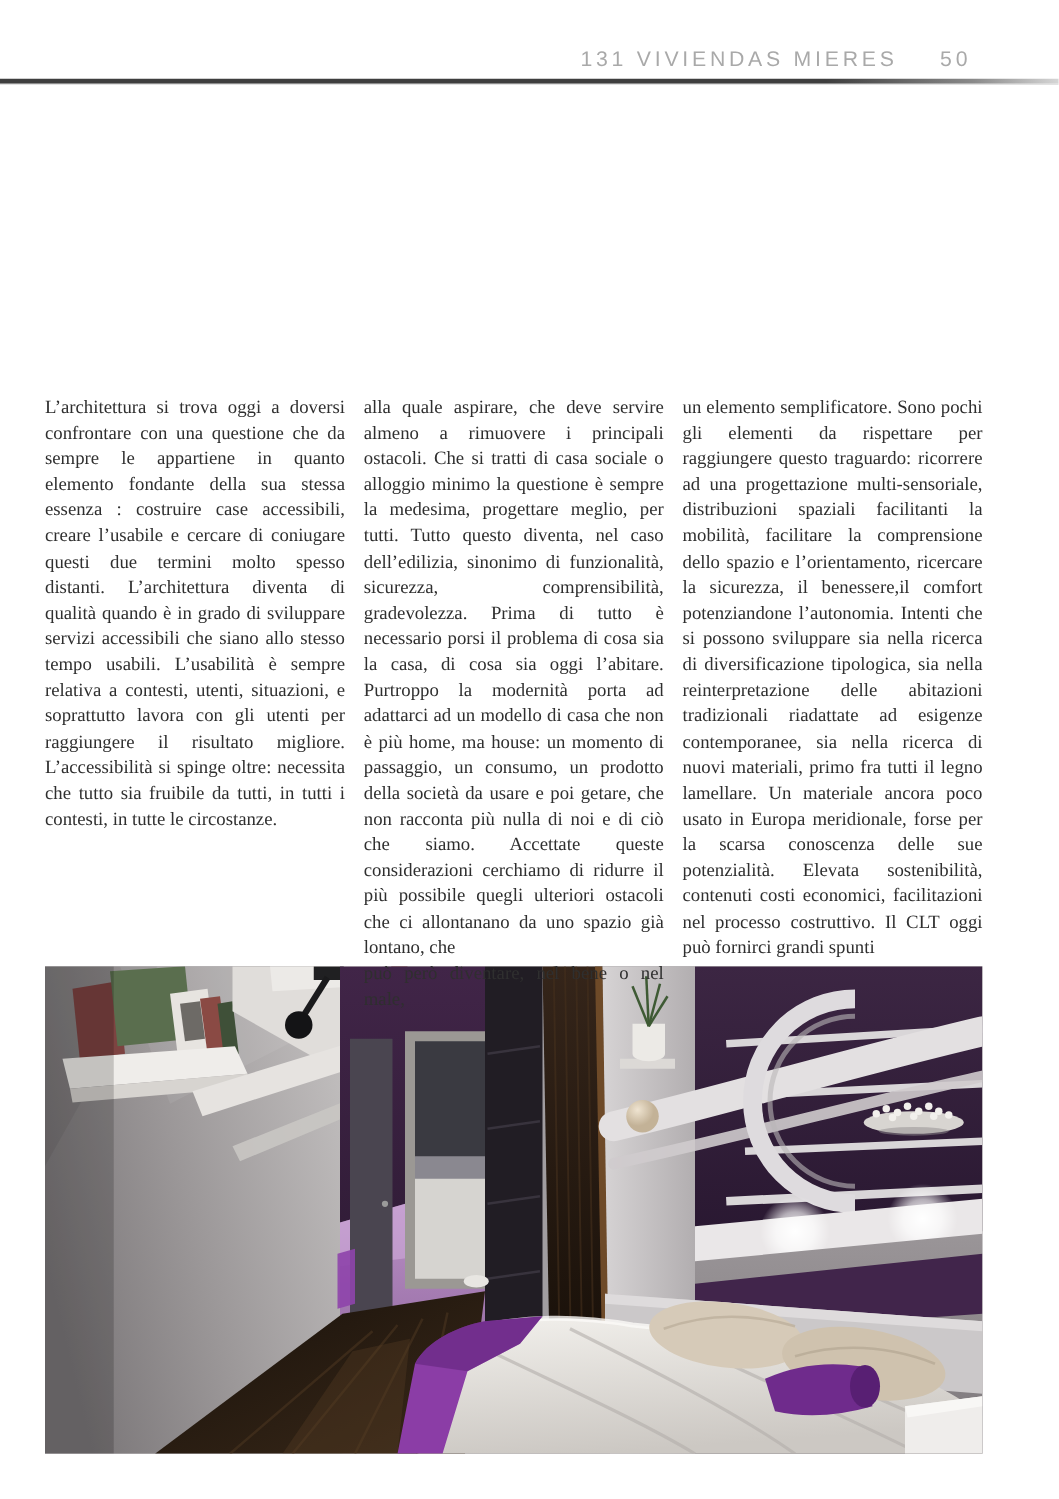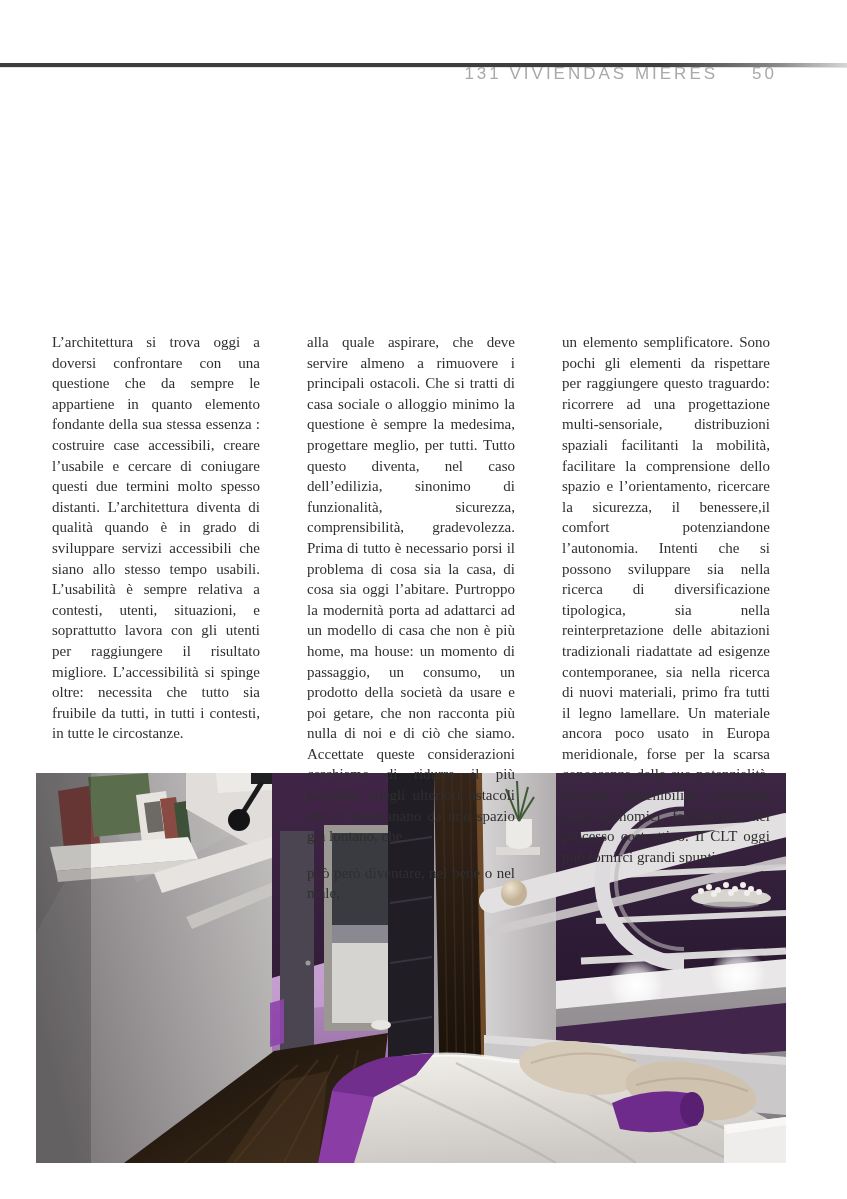--- a/index.html
+++ b/index.html
@@ -11,39 +11,39 @@
   
   .header-rule{
     position:absolute;left:0;top:63px;width:847px;height:4px;
     background:linear-gradient(to right,#3e3e3e 0%,#3e3e3e 78%,#8a8a8a 92%,#d6d6d6 100%);
     border-bottom:1px solid #e2e2e2;
   }
   .header-bar{
     position:absolute;top:38px;right:70px;
     font-family:"Liberation Sans", sans-serif;
     font-size:17px;letter-spacing:3px;color:#a9a9a9;font-weight:400;
-    display:flex;align-items:baseline;gap:34px;margin-top:26px;
+    display:flex;align-items:baseline;gap:34px;
   }
 
   
   .watermark{
     position:absolute;left:238px;top:696px;width:340px;z-index:0;
     text-align:center;font-family:"Liberation Sans", sans-serif;
     font-size:27px;line-height:30px;letter-spacing:1.5px;
     color:#d3d3d3;-webkit-text-stroke:1px #b9b9b9;
   }
 
   
   .columns{
     position:absolute;left:36px;top:316px;width:750px;z-index:1;
     display:flex;gap:15px;
   }
   .col{width:240px;}
   .col p{
-    margin:16px;font-size:15px;line-height:20.6px;text-align:justify;
+    margin:0;font-size:15px;line-height:20.6px;text-align:justify;
     color:#2f2f2f;
   }
 
   
   .figure{
     position:absolute;left:36px;top:773px;width:750px;height:390px;
     overflow:hidden;background:#a19da0;
   }
   .figure svg{display:block;width:100%;height:100%;}
 </style>

